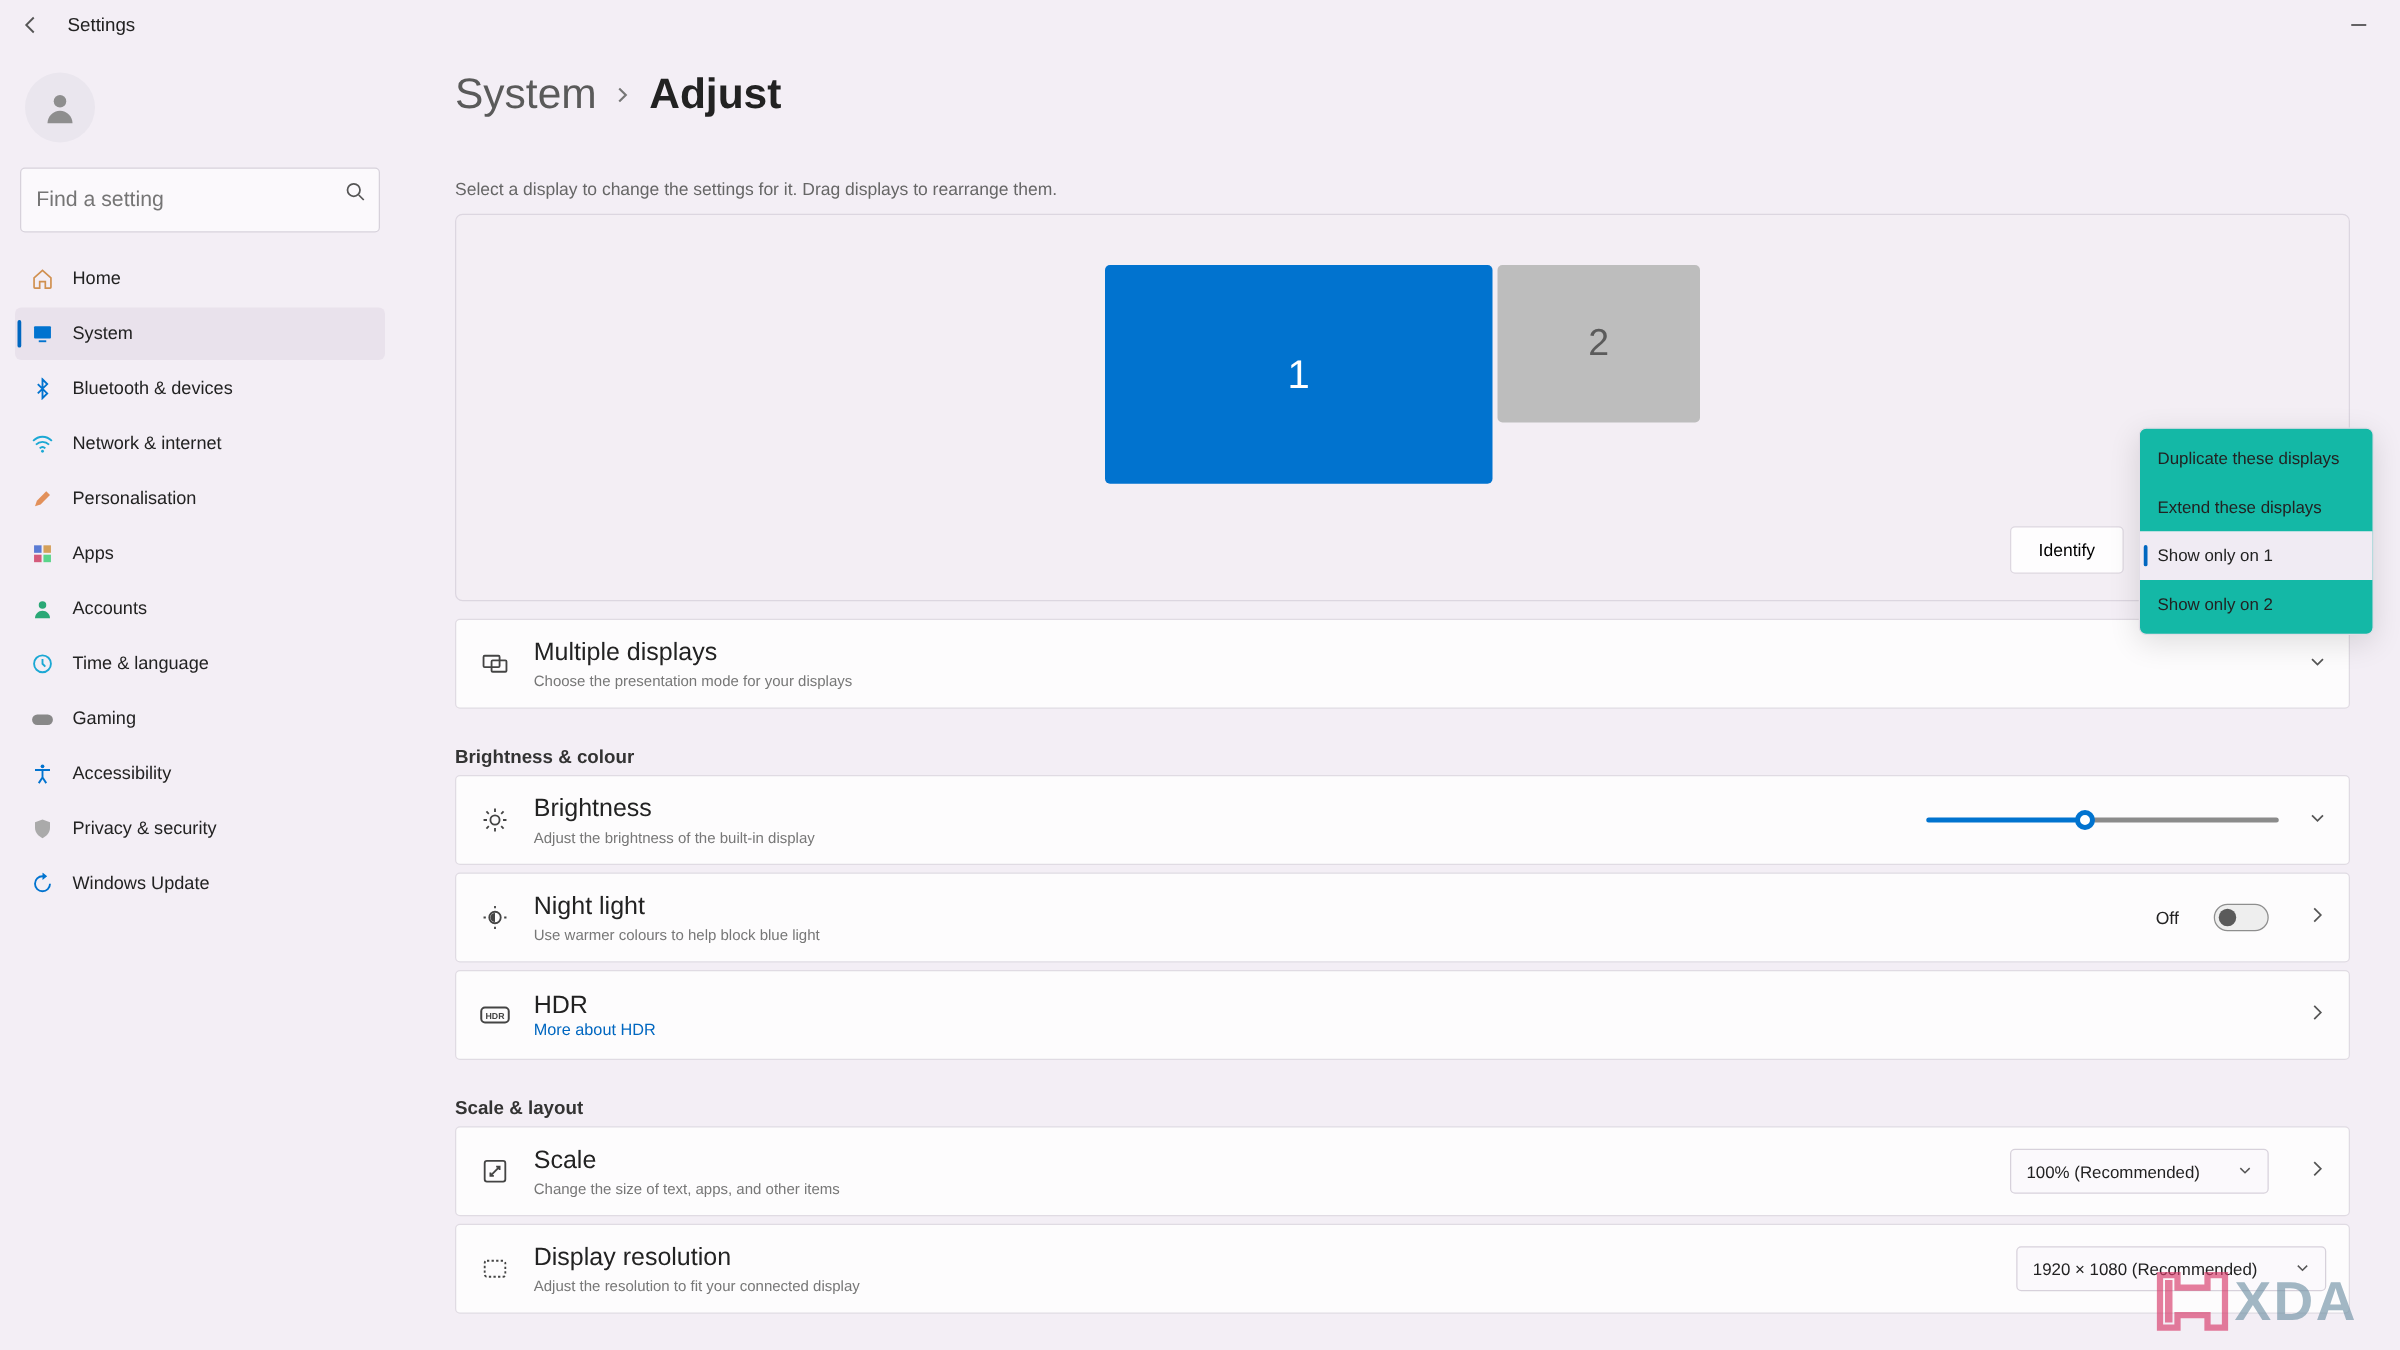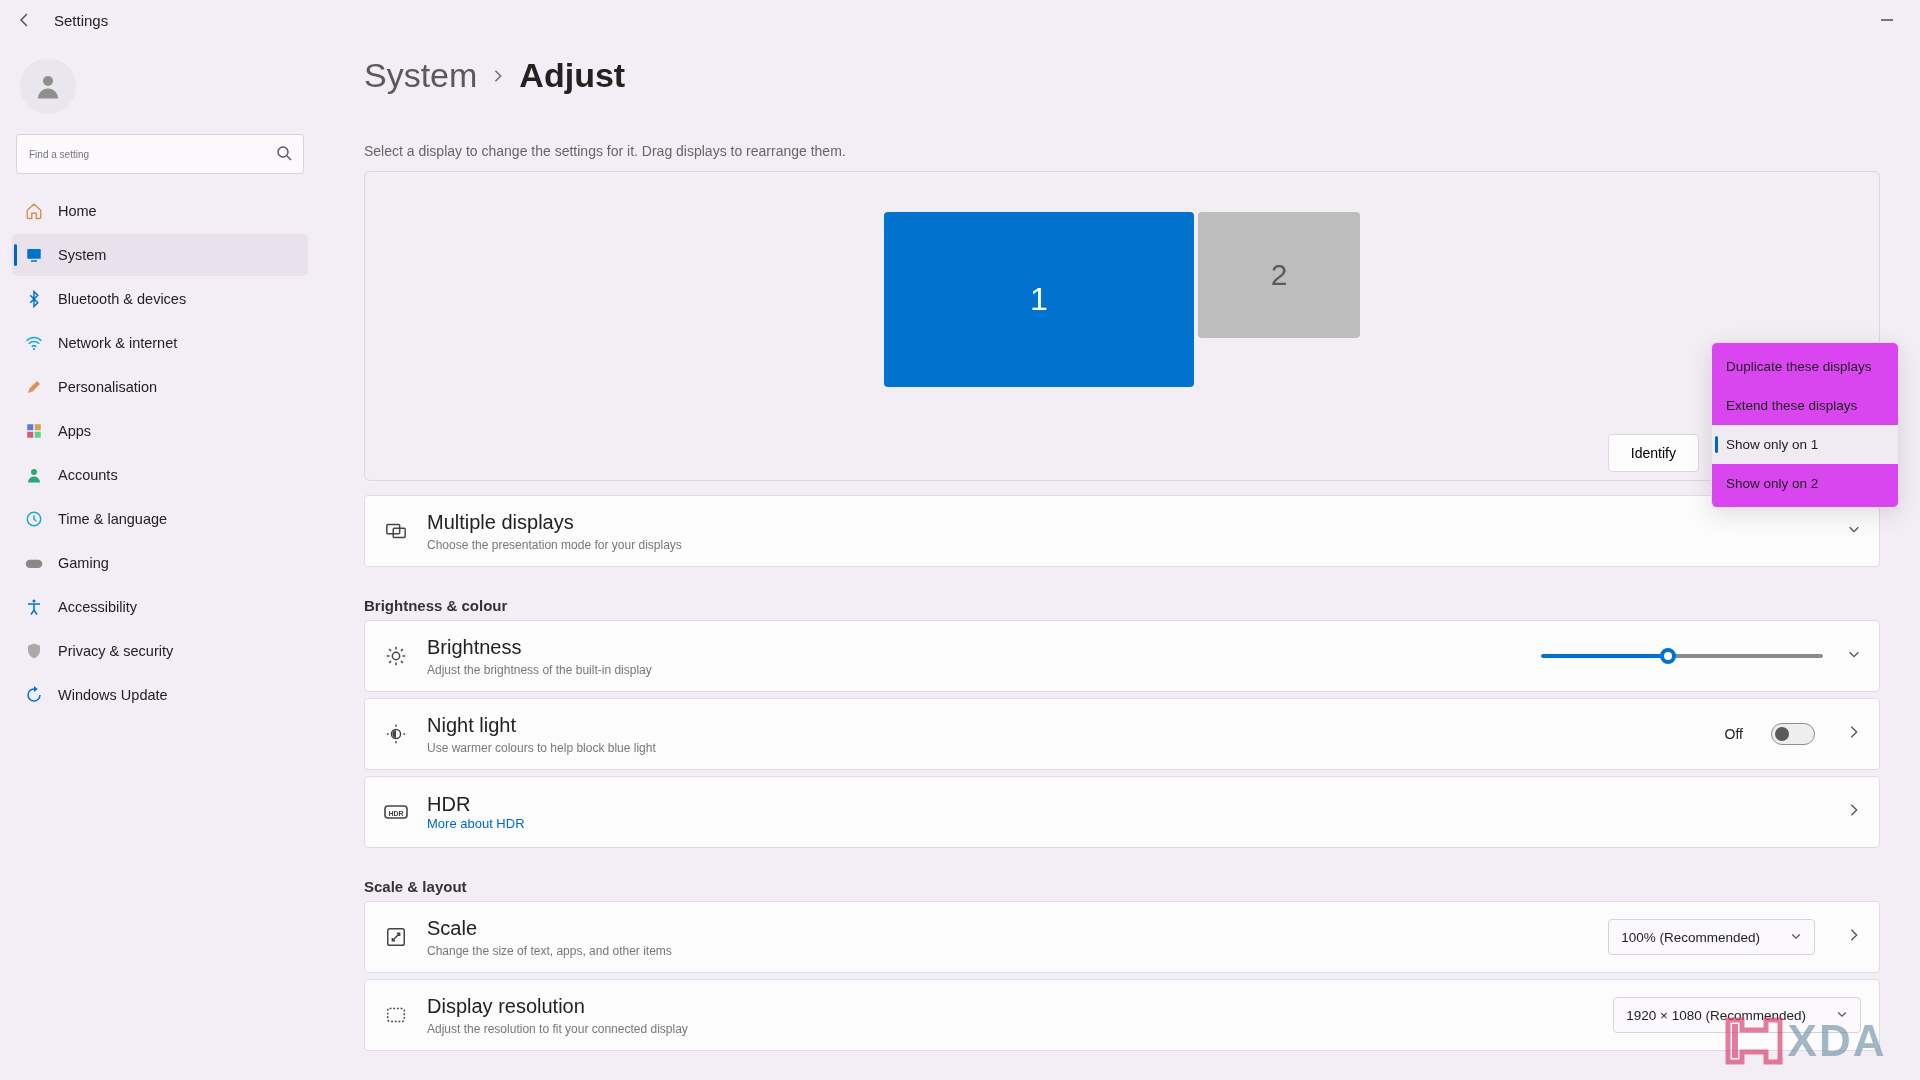--- a/index.html
+++ b/index.html
@@ -13,42 +13,42 @@
 .wc { width:18px; height:18px; display:flex; align-items:center; justify-content:center; color:#333; }
 
 
 .main { display:flex; height: calc(100% - 40px); }
 .sidebar { width: 320px; padding: 10px 10px 0 10px; }
 .avatar-row { display:flex; align-items:center; gap:14px; padding: 8px 10px 20px 10px; }
 .avatar { width:56px; height:56px; border-radius:50%; background: radial-gradient(circle at 50% 45%, #eae6ee 0 100%); display:flex; align-items:center; justify-content:center; }
 .avatar svg { fill:#8e8e8e; }
 
 .search-wrap { position:relative; margin: 0 6px 16px 6px; }
-.search-input { width:100%; height:40px; border:1px solid #d7d2db; background:#fbf9fc; border-radius:4px; padding:0 40px 0 12px; font-size:10px; color:#6e6e6e; }
+.search-input { width:100%; height:52px; border:1px solid #d7d2db; background:#fbf9fc; border-radius:4px; padding:0 40px 0 12px; font-size:17px; color:#6e6e6e; }
 .search-icon { position:absolute; right:12px; top:11px; color:#555; }
 
 .nav { display:flex; flex-direction:column; gap:2px; padding: 0 2px; }
 .nav-item { display:flex; align-items:center; height:42px; border-radius:5px; padding:0 12px; gap:14px; cursor:pointer; font-size:14.5px; color:#222; }
 .nav-item.active { background: #e9e2ec; position:relative; }
 .nav-item.active::before { content:""; position:absolute; left:2px; top:10px; bottom:10px; width:3px; background:#0067c0; border-radius:3px; }
 .nav-icon { width:20px; height:20px; display:flex; align-items:center; justify-content:center; }
 
 .content { flex:1; padding: 10px 40px 0 44px; position:relative; }
 .breadcrumb { display:flex; align-items:center; gap:14px; font-size:34px; font-weight:500; color:#5a5a5a; margin-top:6px; }
 .bc-current { font-weight:700; color:#222; }
 
 .instruct { font-size:14px; color:#666; margin-top:48px; }
 
 .arrangement-box { margin-top:12px; border:1px solid #dcd6e0; border-radius:6px; height:310px; background:#f3eef4; position:relative; }
 .monitors { position:absolute; top:40px; left:50%; transform:translateX(-50%); display:flex; align-items:flex-start; gap:4px; }
 .mon1 { width:310px; height:175px; background:#0173cf; color:#fff; display:flex; align-items:center; justify-content:center; font-size:32px; border-radius:4px; font-weight:300; }
 .mon2 { width:162px; height:126px; background:#bdbdbd; color:#5b5b5b; display:flex; align-items:center; justify-content:center; font-size:30px; border-radius:4px; font-weight:300; }
-.identify-btn { position:absolute; bottom:8px; right:180px; background:#fefdfe; border:1px solid #ddd7e0; border-radius:4px; height:38px; padding:0 22px; font-size:14px; cursor:pointer; }
-
-.dropdown-menu { position:absolute; right:-20px; bottom:-28px; width:188px; background:#d946ef; border:1px solid #e2dde6; border-radius:6px; box-shadow:0 6px 24px rgba(0,0,0,0.12); padding:4px 0; z-index:50; }
+.identify-btn { position:absolute; bottom:21px; right:180px; background:#fefdfe; border:1px solid #ddd7e0; border-radius:4px; height:38px; padding:0 22px; font-size:14px; cursor:pointer; }
+
+.dropdown-menu { position:absolute; right:-20px; bottom:-28px; width:188px; background:#14b8a6; border:1px solid #e2dde6; border-radius:6px; box-shadow:0 6px 24px rgba(0,0,0,0.12); padding:4px 0; z-index:50; }
 .dd-item { height:39px; display:flex; align-items:center; padding:0 14px; font-size:13.5px; cursor:pointer; position:relative; color:#222; }
 .dd-item.sel { background:#f0ebf3; }
 .dd-item.sel::before { content:""; position:absolute; left:3px; top:11px; bottom:11px; width:3px; background:#0067c0; border-radius:3px; }
 
 .setting-card { background:#fdfcfd; border:1px solid #e0dbe3; border-radius:4px; margin-top:6px; display:flex; align-items:center; padding:14px 18px; gap:18px; min-height:72px; }
 .setting-card:first-of-type { margin-top:14px; }
 .sc-icon { width:26px; height:26px; display:flex; align-items:center; justify-content:center; color:#444; flex:0 0 auto; }
 .sc-text { flex:1; }
 .sc-title { font-size:20px; color:#222; }
 .sc-sub { font-size:12px; color:#777; margin-top:4px; }

